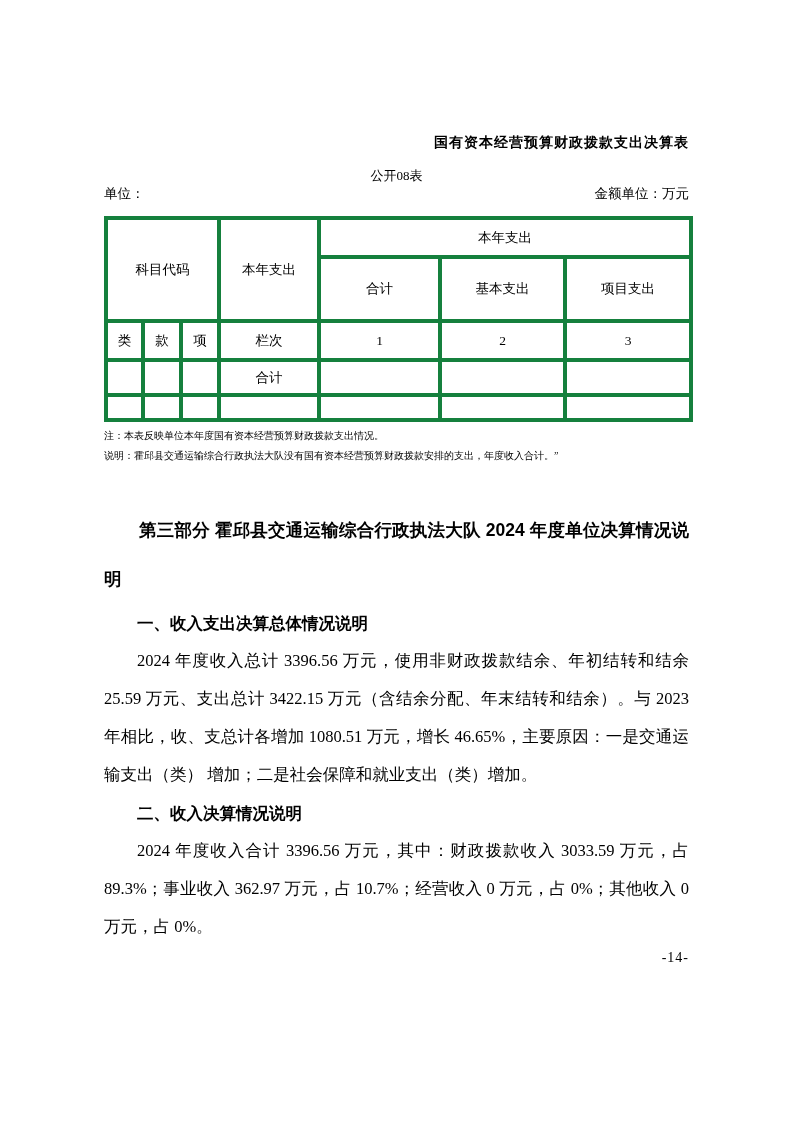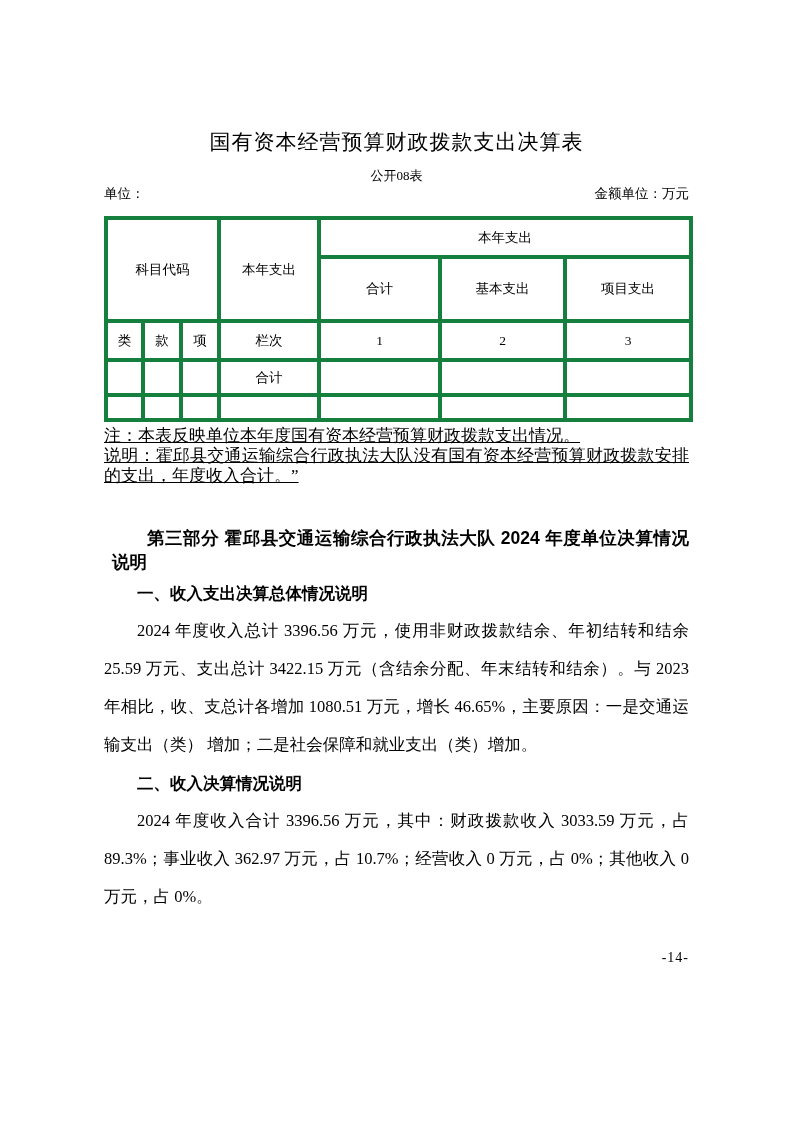--- a/index.html
+++ b/index.html
@@ -12,23 +12,23 @@
     overflow: hidden;
   }
   .page {
     position: relative;
     width: 793px; height: 1122px;
     background: #fff;
     padding: 130px 104px 0 104px;
   }
   .doc-title {
     font-family: "Liberation Sans", "DejaVu Sans", sans-serif;
-    font-size: 21px; font-weight: normal;
+    font-size: 14px; font-weight: bold;
     line-height: 24px;
-    text-align: center;
+    text-align: right;
     letter-spacing: 1px;
   }
   .table-code {
     margin-top: 13px;
     font-size: 13px; line-height: 17px;
     text-align: center;
   }
   .unit-row {
     display: flex; justify-content: space-between;
     font-size: 13.5px; line-height: 19px;
@@ -47,33 +47,31 @@
     padding: 1px 2px;
     overflow: hidden;
   }
   tr.r1 { height: 39px; }
   tr.r2 { height: 64px; }
   tr.r3 { height: 39px; }
   tr.r4 { height: 35px; }
   tr.r5 { height: 25px; }
   .notes {
     margin-top: 4px;
-    font-size: 17px;
+    font-size: 10px;
     line-height: 20px;
     text-align: justify;
-    text-decoration: underline;
   }
   .part-title {
     margin-top: 40px;
     font-family: "Liberation Sans", "DejaVu Sans", sans-serif;
     font-size: 17.5px; font-weight: bold;
-    line-height: 24px;
+    line-height: 49px;
     text-indent: 2em;
     text-align: justify;
-    margin-left: 8px;
   }
   .sub-heading {
     font-family: "Liberation Sans", "DejaVu Sans", sans-serif;
     font-size: 16.5px; font-weight: bold;
     line-height: 38px;
     text-indent: 2em;
   }
   .body-para {
     font-size: 16.5px;
     line-height: 38px;

